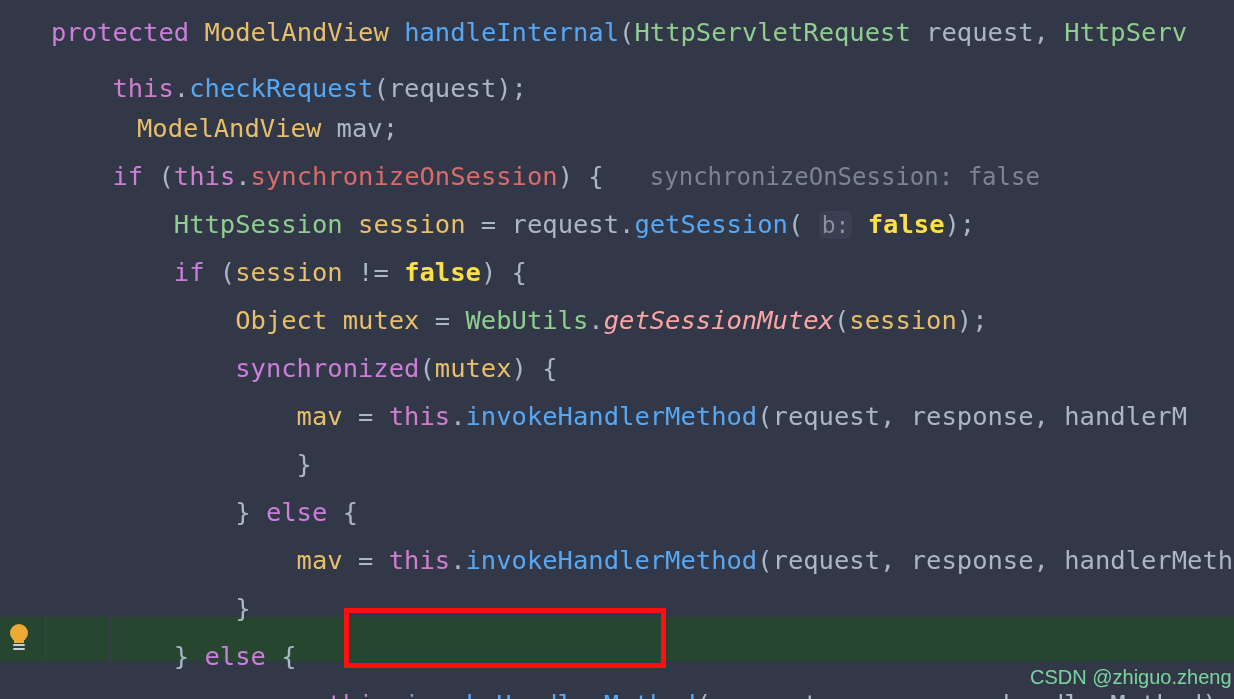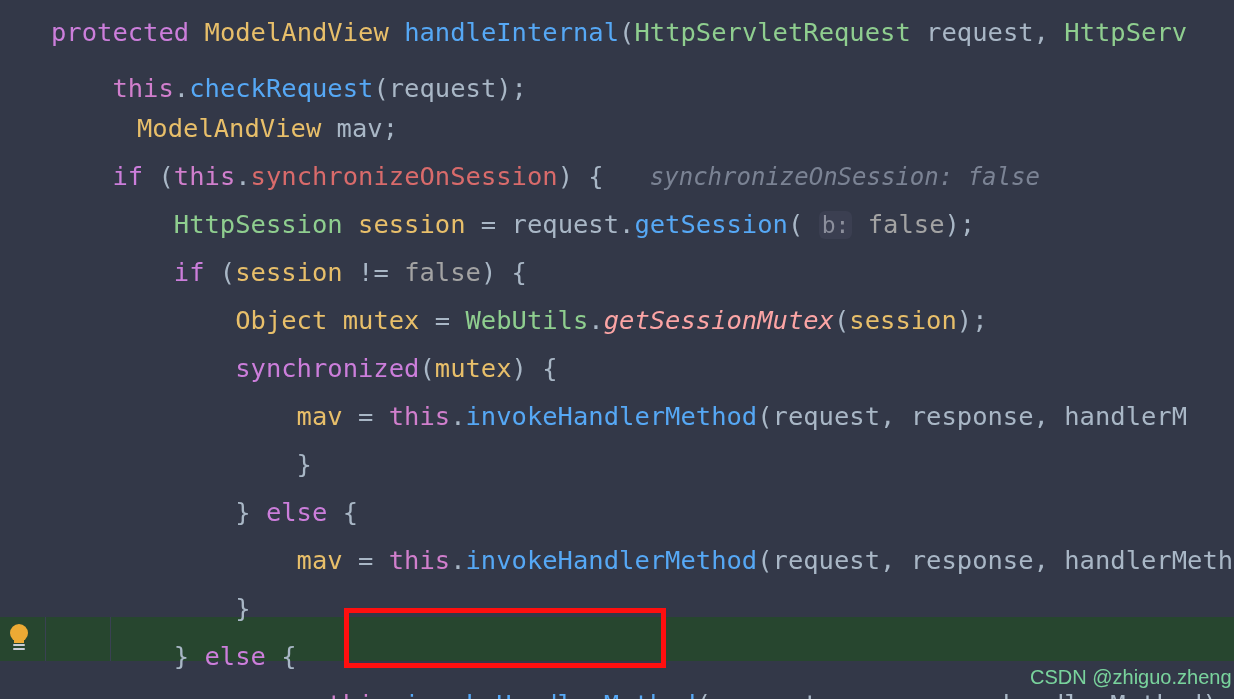--- a/index.html
+++ b/index.html
@@ -54,36 +54,35 @@
   .t-kw      { color: #cc7edb; }        
   .t-type    { color: #e8bf6a; }        
   .t-cls     { color: #8fce8f; }        
   .t-method  { color: #56a8f5; }        
   .t-static  { color: #fca5a5; font-style: italic; }  
   .t-this    { color: #d17fcd; }        
   .t-field   { color: #d96b6b; }        
   .t-var     { color: #e8bf6a; }        
   .t-plain   { color: #a9b7c6; }        
   .t-punct   { color: #a9b7c6; }
-  .t-const   { color: #a3a3a3; }        
+  .t-const   { color: #fde047; font-weight: bold; }        
   .t-paren   { color: #a9b7c6; }
 
   
   .hint-chip {
     background: #3b3f51;
     color: #8c8f9c;
     border-radius: 6px;
     padding: 1px 3px;
     font-size: 23px;
   }
 
   
   .inlay {
     color: #7b8394;
-    font-style: italic;
     font-size: 24px;
   }
 
   
   .exec-line-bg {
     position: absolute;
     left: 0;
     width: 1234px;
     height: 44px;
     background: #27462f;

